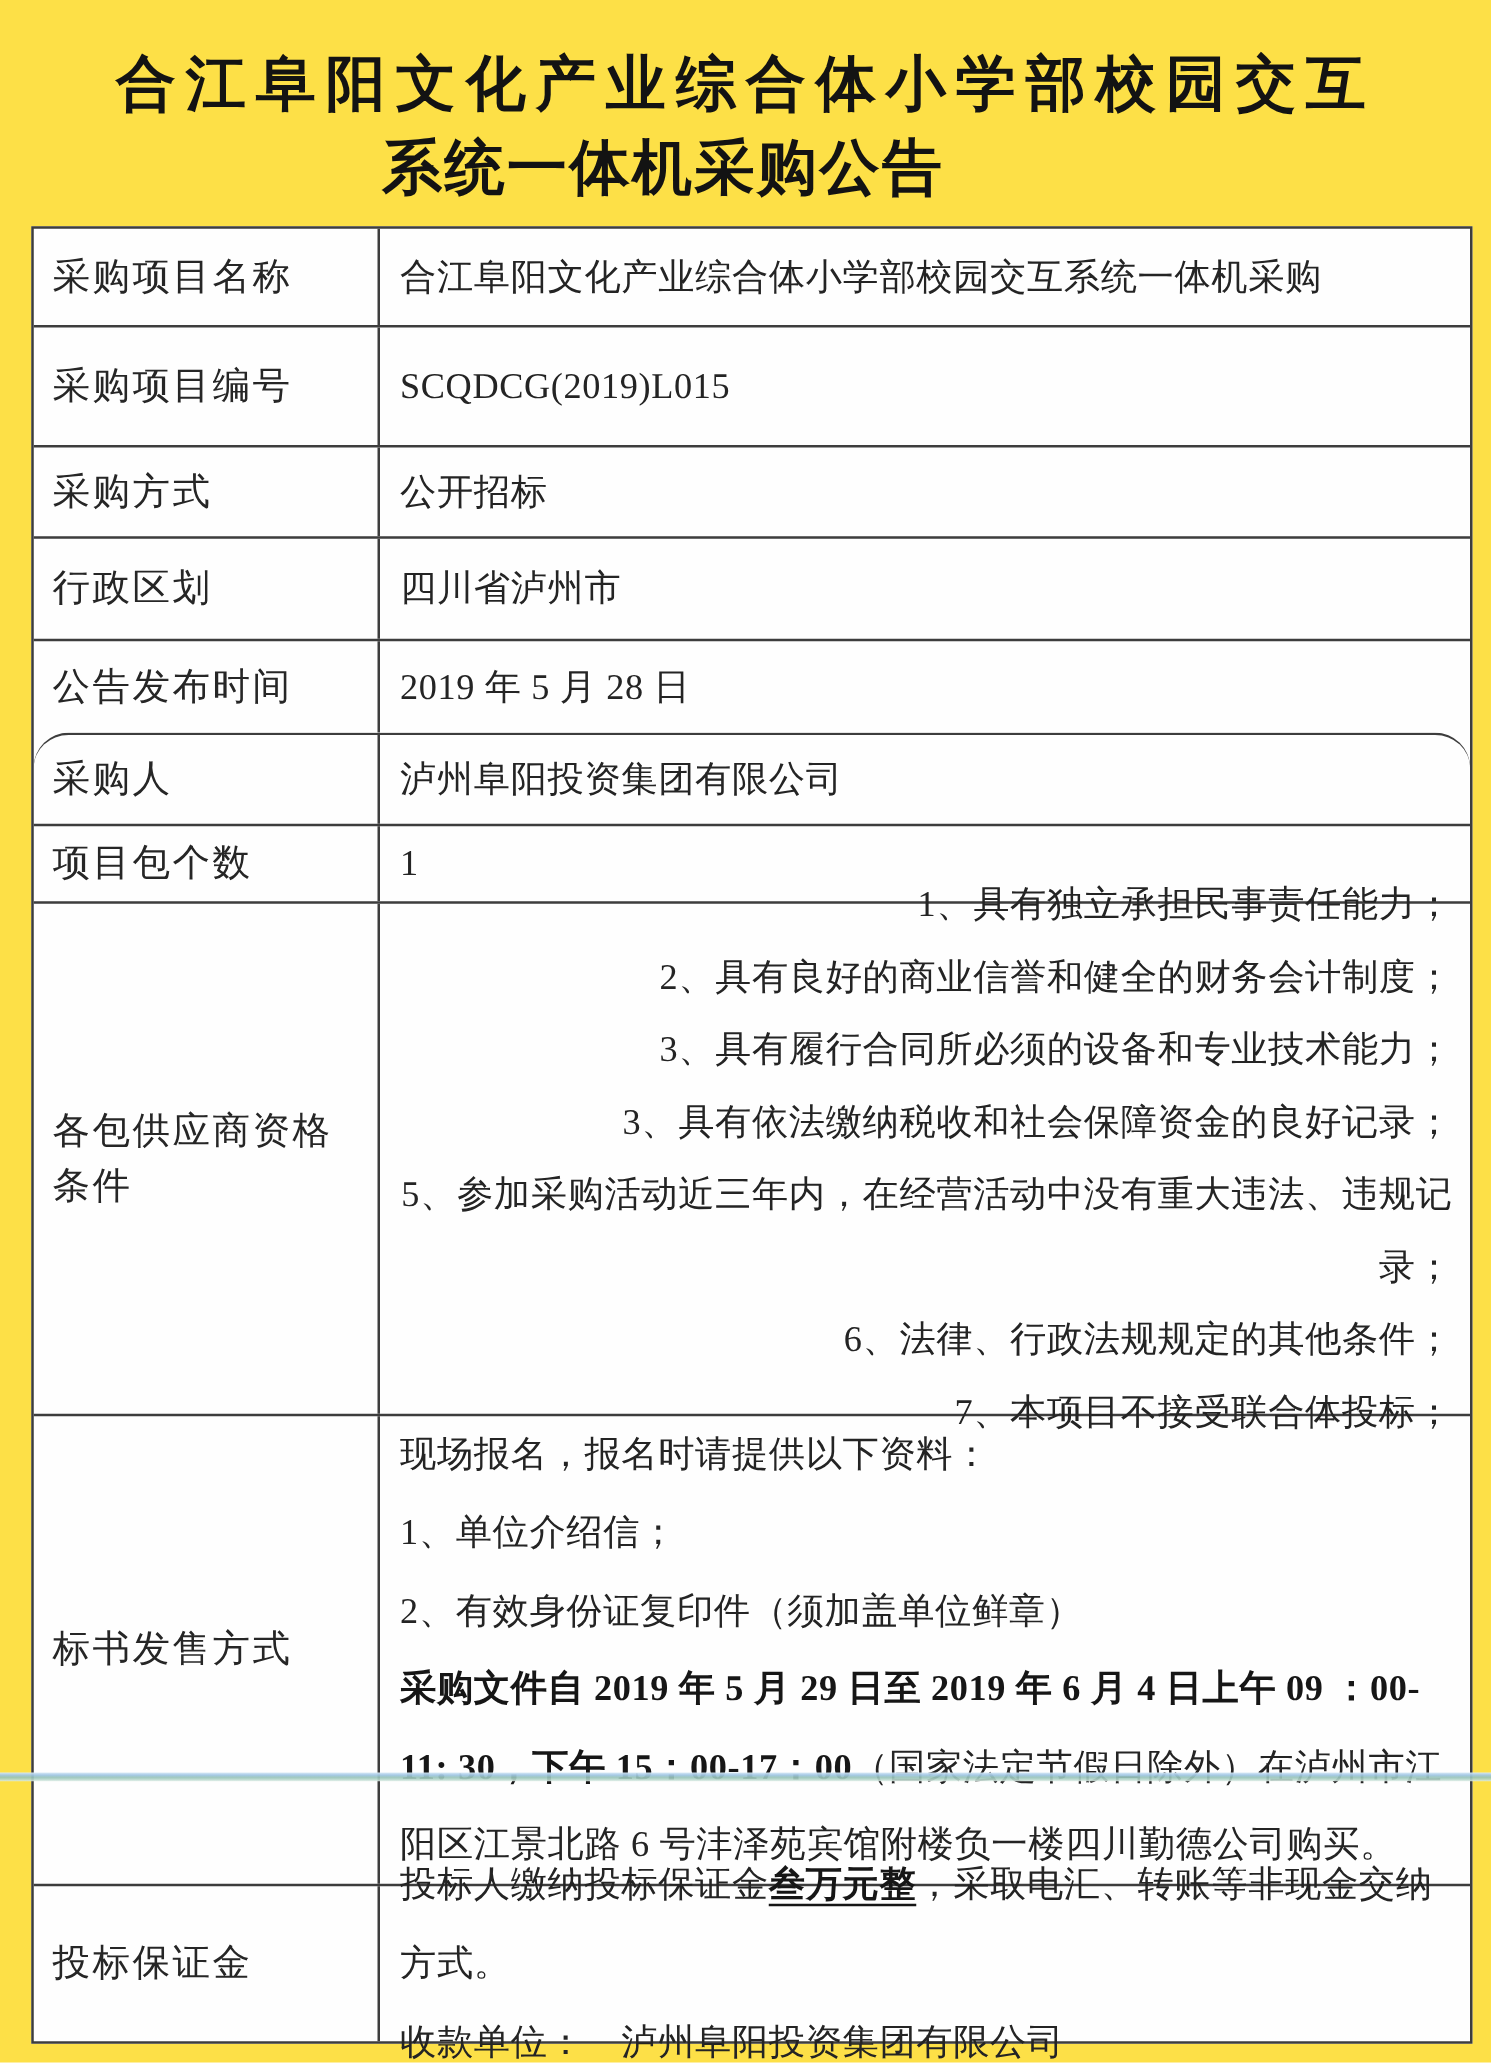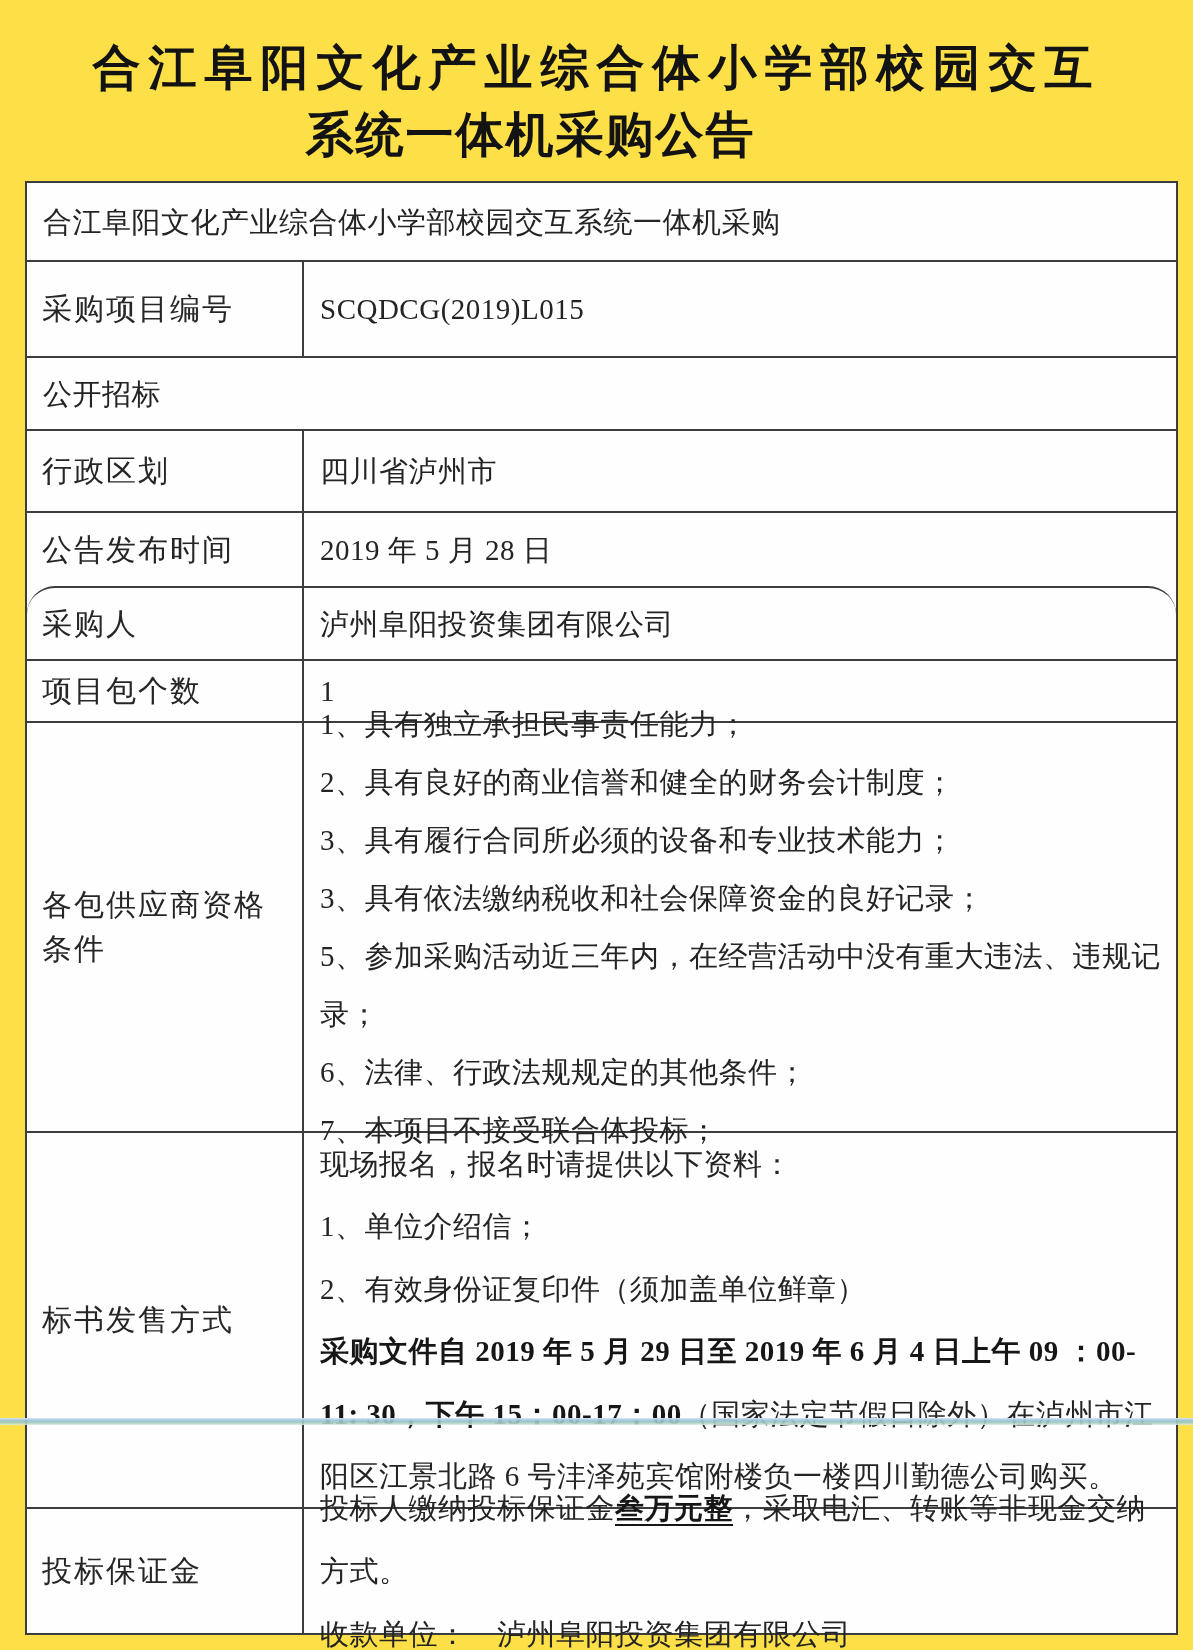--- a/index.html
+++ b/index.html
@@ -69,21 +69,21 @@
   .r-name  {height:77px;}
   .r-code  {height:96px;}
   .r-method{height:73px;}
   .r-region{height:82px;}
   .r-date  {height:75px;}
   .r-buyer {height:73px;border-radius:28px;}
   .r-pkg   {height:62px;}
   .r-qual  {height:410px;}
   .r-sale  {height:376px;}
   .r-bond  {height:126px;}
-  .r-qual .cell-value p{line-height:58px;}
+  .r-qual .cell-value p{line-height:58px;text-align:right;}
   .r-sale .cell-value p{line-height:62.5px;}
   .r-bond .cell-value p{line-height:63px;}
   .r-sale .cell-value b, .r-bond .cell-value b{font-weight:bold; color:#161616;}
   .amount{
     text-decoration:underline;
     text-decoration-thickness:2px;
     text-underline-offset:6px;
   }
   
   .scan-line{
@@ -107,33 +107,35 @@
 <div class="page">
 
   <h1 class="doc-title">
     <span class="t1">合江阜阳文化产业综合体小学部校园交互</span>
     <span class="t2">系统一体机采购公告</span>
   </h1>
 
   <div class="ptable">
 
     <div class="row r-name">
+      <div class="cell-label">采购项目名称</div>
       <div class="cell-value">
         <p>合江阜阳文化产业综合体小学部校园交互系统一体机采购</p>
       </div>
     </div>
 
     <div class="row r-code">
       <div class="cell-label">采购项目编号</div>
       <div class="cell-value">
         <p>SCQDCG(2019)L015</p>
       </div>
     </div>
 
     <div class="row r-method">
+      <div class="cell-label">采购方式</div>
       <div class="cell-value">
         <p>公开招标</p>
       </div>
     </div>
 
     <div class="row r-region">
       <div class="cell-label">行政区划</div>
       <div class="cell-value">
         <p>四川省泸州市</p>
       </div>

